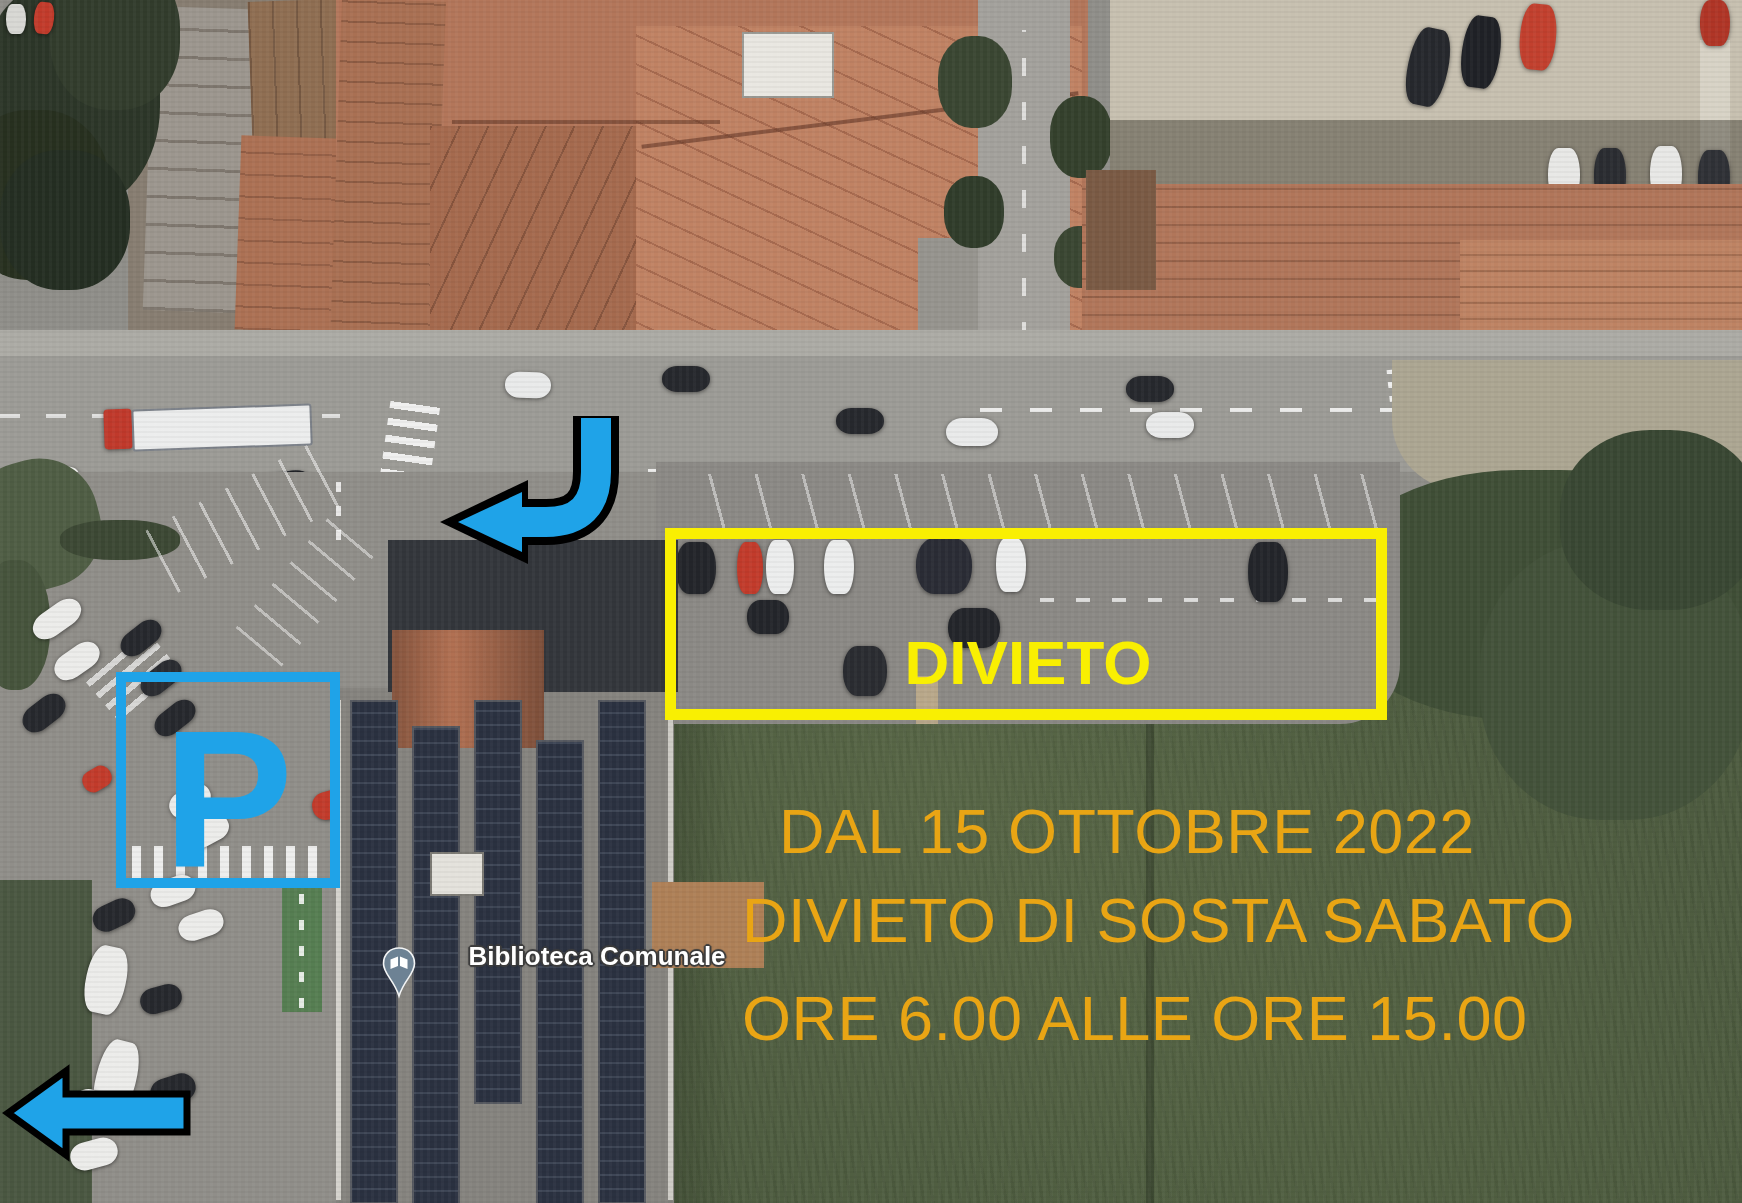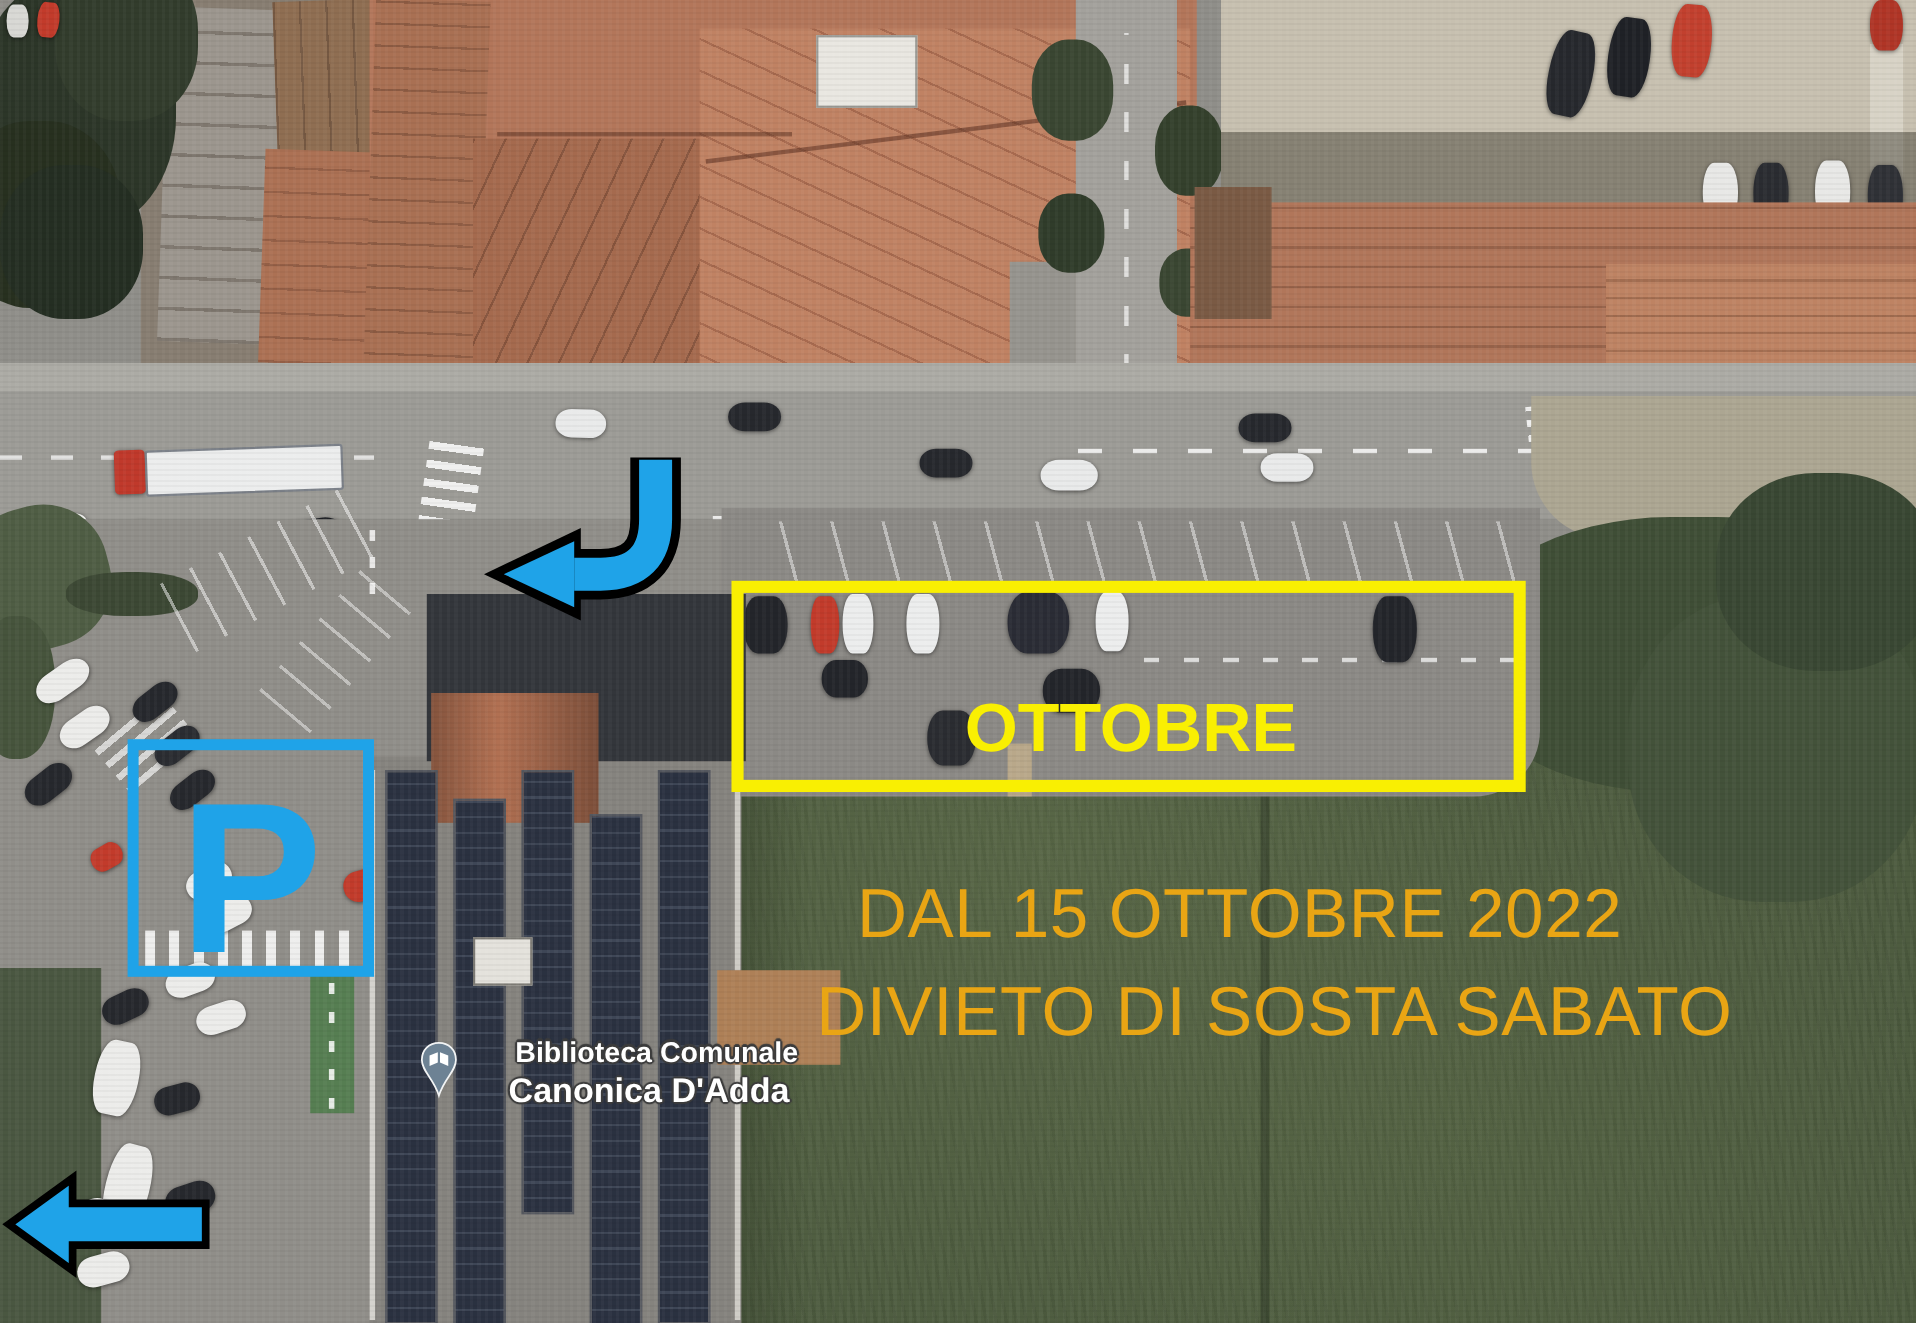--- a/index.html
+++ b/index.html
@@ -166,27 +166,27 @@
   <div class="a grain"></div>
 
   <div class="a" style="left:381px;top:946px;width:36px;height:54px;">
     <svg width="36" height="54" viewBox="0 0 36 54">
       <path d="M18 2 C9 2 2.5 8.5 2.5 17.5 C2.5 28 13 34 18 50 C23 34 33.5 28 33.5 17.5 C33.5 8.5 27 2 18 2 Z" fill="#6d8294" stroke="#f2f4f5" stroke-width="1.6"></path>
       <path d="M17 10.5 L9.5 13.5 L9.5 23 L17 20 Z" fill="#ffffff"></path>
       <path d="M19 10.5 L26.5 13.5 L26.5 23 L19 20 Z" fill="#ffffff"></path>
     </svg>
   </div>
   <div class="a lbl" style="left:407px;top:938px;width:380px;font-size:26px;line-height:36px;">Biblioteca Comunale</div>
-  <div class="a lbl" style="left:400px;top:974px;width:380px;font-size:31px;line-height:36px;">Canonica D'Adda</div>
 
   <div class="a" style="left:665px;top:528px;width:722px;height:192px;border:11px solid #f9ef02;box-sizing:border-box;"></div>
-  <div class="a ybox-line" style="top:630px;">OTTOBRE</div>
+  <div class="a ybox-line" style="top:630px;">DIVIETO</div>
 
   <div class="a notice-line" style="top:794px;">DAL 15 OTTOBRE 2022</div>
   <div class="a notice-line" style="top:883px;">DIVIETO DI SOSTA SABATO</div>
+  <div class="a notice-line" style="top:981px;">ORE 6.00 ALLE ORE 15.00</div>
 
   <div class="a" style="left:116px;top:672px;width:224px;height:216px;border:10px solid #1fa3e8;box-sizing:border-box;"></div>
   <div class="a" style="left:116px;top:682px;width:224px;height:206px;display:flex;align-items:center;justify-content:center;font-size:195px;font-weight:bold;color:#1fa3e8;padding-top:26px;box-sizing:border-box;">P</div>
 
   <svg class="a" style="left:424px;top:406px;" width="200" height="175" viewBox="0 0 200 175">
     <path d="M172,10 L172,66 Q172,116 122,116 L96,116" fill="none" stroke="#000000" stroke-width="46" stroke-linecap="butt"></path>
     <polygon points="104,74 104,158 16,116" fill="#000000"></polygon>
     <path d="M172,12 L172,66 Q172,116 122,116 L98,116" fill="none" stroke="#1fa3e8" stroke-width="30"></path>
     <polygon points="98,86 98,146 34,116" fill="#1fa3e8"></polygon>
   </svg>

